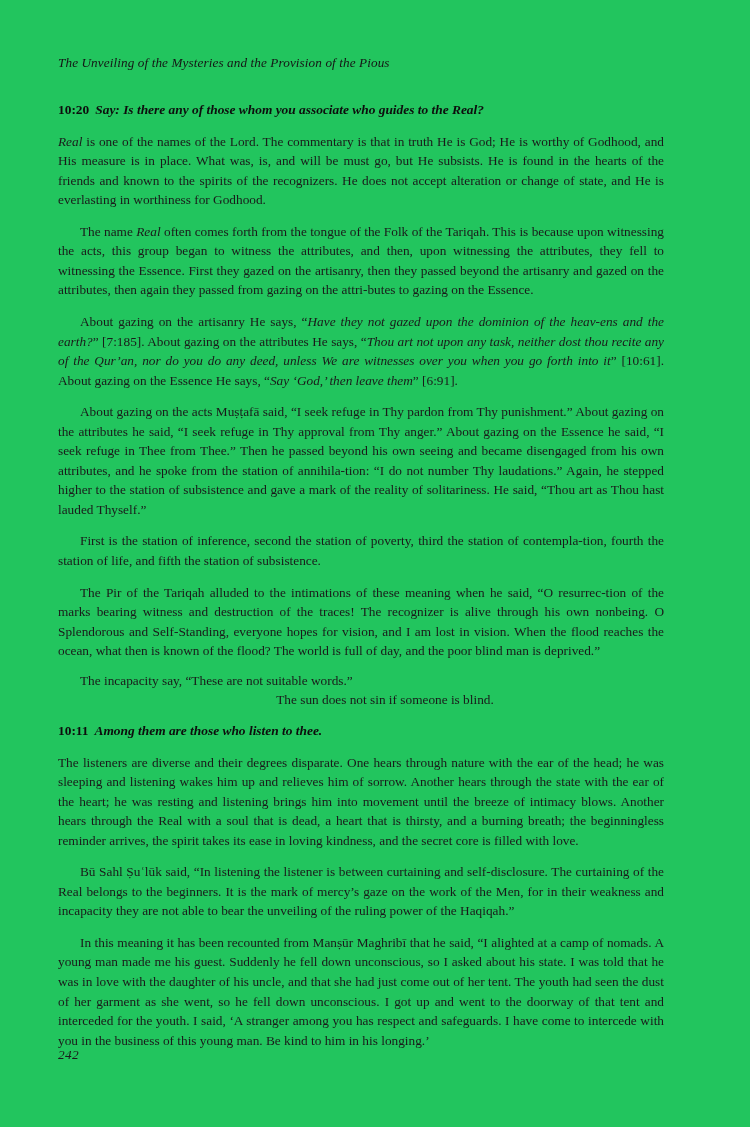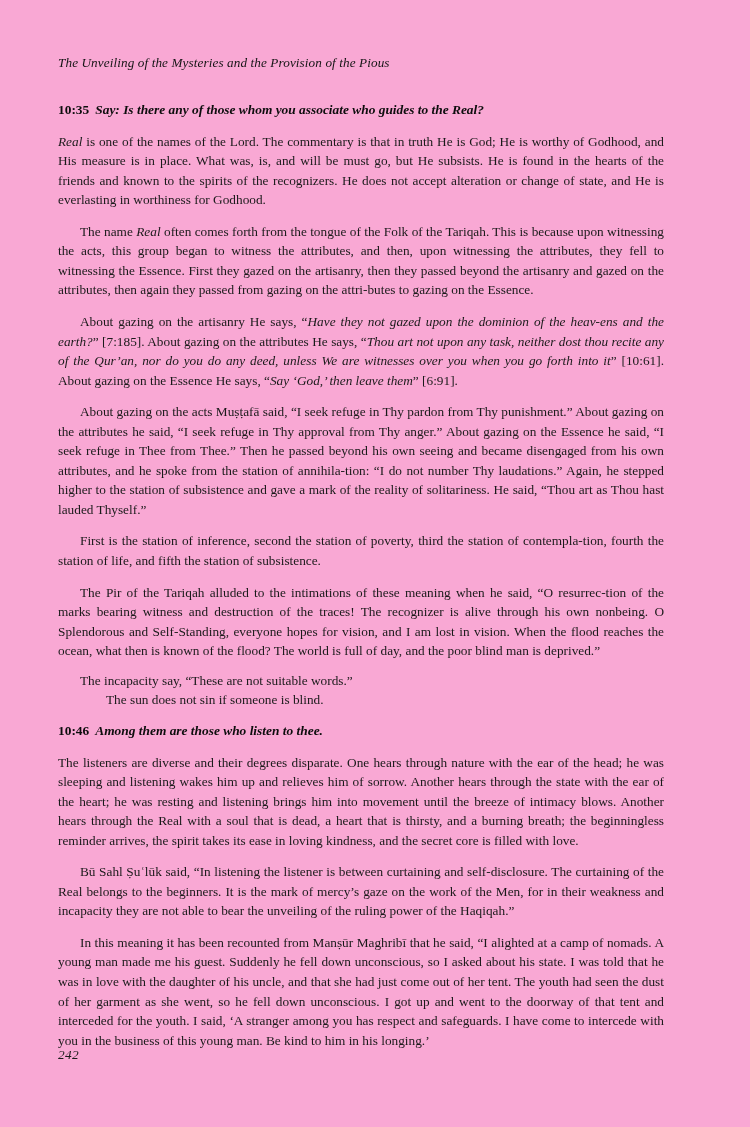--- a/index.html
+++ b/index.html
@@ -10,21 +10,21 @@
   }
   body {
     font-family: "Liberation Serif", "DejaVu Serif", serif;
     color: #1a1a1a;
   }
   .page {
     position: relative;
     width: 750px;
     height: 1127px;
     margin: 0 auto;
-    background: #f9a8d4;
+    background: #22c55e;
     overflow: hidden;
   }
   .content {
     position: absolute;
     left: 58px;
     top: 55px;
     width: 606px;
   }
   .running-head {
     font-style: italic;
@@ -73,53 +73,53 @@
     height: 10px;
   }
   .quote-line {
     font-size: 13.3px;
     line-height: 19.55px;
     margin: 0;
     color: #1a1a1a;
     text-align: left;
   }
   .quote-line.lvl1 { padding-left: 22px; }
-  .quote-line.lvl2 { padding-left: 48px; }
+  .quote-line.lvl2 { padding-left: 48px; text-align: center; }
   i, .it { font-style: italic; }
   .folio {
     position: absolute;
     left: 58px;
     top: 1047px;
     font-size: 13.3px;
     color: #1a1a1a;
     letter-spacing: 0.3px;
     font-style: italic;
   }
 </style>
 </head>
 <body>
 
 <div class="page">
   <div class="content">
 
     <div class="running-head">The Unveiling of the Mysteries and the Provision of the Pious</div>
 
     <div id="sections-root">
-        <div class="verse-heading"><span class="vnum">10:35</span><span class="vtext">Say: Is there any of those whom you associate who guides to the Real?</span></div>
+        <div class="verse-heading"><span class="vnum">10:20</span><span class="vtext">Say: Is there any of those whom you associate who guides to the Real?</span></div>
         <p class="body noindent"><i>Real</i><span> is one of the names of the Lord.  The commentary is that in truth He is God; He is worthy of Godhood, and His measure is in place.  What was, is, and will be must go, but He subsists.  He is found in the hearts of the friends and known to the spirits of the recognizers.  He does not accept alteration or change of state, and He is everlasting in worthiness for Godhood.</span></p>
         <p class="body indent"><span>The name </span><i>Real</i><span> often comes forth from the tongue of the Folk of the Tariqah.  This is because upon witnessing the acts, this group began to witness the attributes, and then, upon witnessing the attributes, they fell to witnessing the Essence.  First they gazed on the artisanry, then they passed beyond the artisanry and gazed on the attributes, then again they passed from gazing on the attri-butes to gazing on the Essence.</span></p>
         <p class="body indent"><span>About gazing on the artisanry He says, “</span><i>Have they not gazed upon the dominion of the heav-ens and the earth?</i><span>” [7:185].  About gazing on the attributes He says, “</span><i>Thou art not upon any task, neither dost thou recite any of the Qur’an, nor do you do any deed, unless We are witnesses over you when you go forth into it</i><span>” [10:61].  About gazing on the Essence He says, “</span><i>Say ‘God,’ then leave them</i><span>” [6:91].</span></p>
         <p class="body indent"><span>About gazing on the acts Muṣṭafā said, “I seek refuge in Thy pardon from Thy punishment.”  About gazing on the attributes he said, “I seek refuge in Thy approval from Thy anger.”  About gazing on the Essence he said, “I seek refuge in Thee from Thee.”  Then he passed beyond his own seeing and became disengaged from his own attributes, and he spoke from the station of annihila-tion:  “I do not number Thy laudations.”  Again, he stepped higher to the station of subsistence and gave a mark of the reality of solitariness.  He said, “Thou art as Thou hast lauded Thyself.”</span></p>
         <p class="body indent"><span>First is the station of inference, second the station of poverty, third the station of contempla-tion, fourth the station of life, and fifth the station of subsistence.</span></p>
         <p class="body indent"><span>The Pir of the Tariqah alluded to the intimations of these meaning when he said, “O resurrec-tion of the marks bearing witness and destruction of the traces!  The recognizer is alive through his own nonbeing.  O Splendorous and Self-Standing, everyone hopes for vision, and I am lost in vision. When the flood reaches the ocean, what then is known of the flood?  The world is full of day, and the poor blind man is deprived.”</span></p>
         <div class="gap-after-para"></div>
         <div class="quote-line lvl1">The incapacity say, “These are not suitable words.”</div>
         <div class="quote-line lvl2">The sun does not sin if someone is blind.</div>
         <div class="gap-before-heading"></div>
-        <div class="verse-heading"><span class="vnum">10:46</span><span class="vtext">Among them are those who listen to thee.</span></div>
+        <div class="verse-heading"><span class="vnum">10:11</span><span class="vtext">Among them are those who listen to thee.</span></div>
         <p class="body noindent"><span>The listeners are diverse and their degrees disparate.  One hears through nature with the ear of the head; he was sleeping and listening wakes him up and relieves him of sorrow.  Another hears through the state with the ear of the heart; he was resting and listening brings him into movement until the breeze of intimacy blows.  Another hears through the Real with a soul that is dead, a heart that is thirsty, and a burning breath; the beginningless reminder arrives, the spirit takes its ease in loving kindness, and the secret core is filled with love.</span></p>
         <p class="body indent"><span>Bū Sahl Ṣuʿlūk said, “In listening the listener is between curtaining and self-disclosure.  The curtaining of the Real belongs to the beginners.  It is the mark of mercy’s gaze on the work of the Men, for in their weakness and incapacity they are not able to bear the unveiling of the ruling power of the Haqiqah.”</span></p>
         <p class="body indent"><span>In this meaning it has been recounted from Manṣūr Maghribī that he said, “I alighted at a camp of nomads.  A young man made me his guest.  Suddenly he fell down unconscious, so I asked about his state.  I was told that he was in love with the daughter of his uncle, and that she had just come out of her tent.  The youth had seen the dust of her garment as she went, so he fell down unconscious.  I got up and went to the doorway of that tent and interceded for the youth.  I said, ‘A stranger among you has respect and safeguards.  I have come to intercede with you in the business of this young man.  Be kind to him in his longing.’</span></p>
       </div>
 
   </div>
 
   <div class="folio">242</div>
 </div>
 

